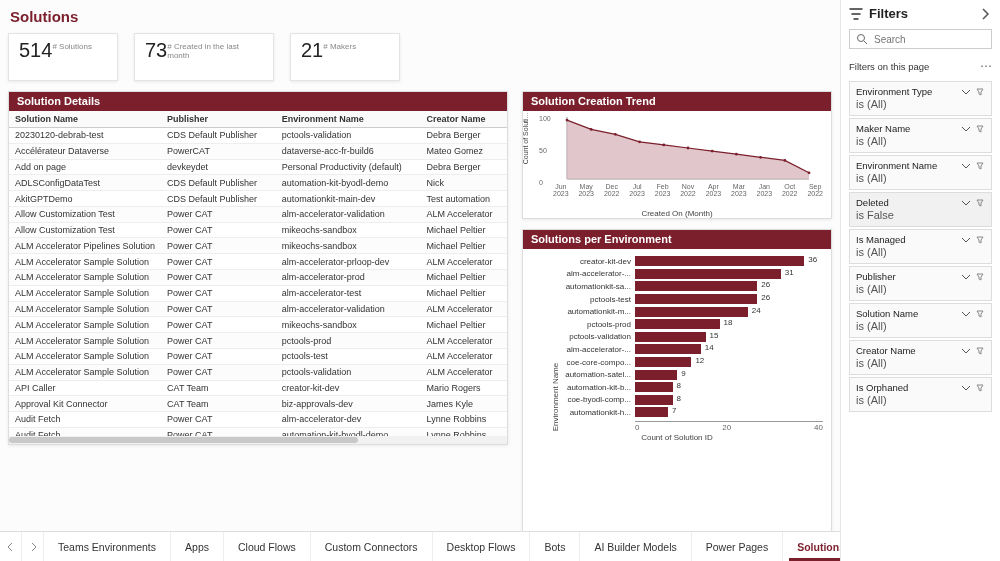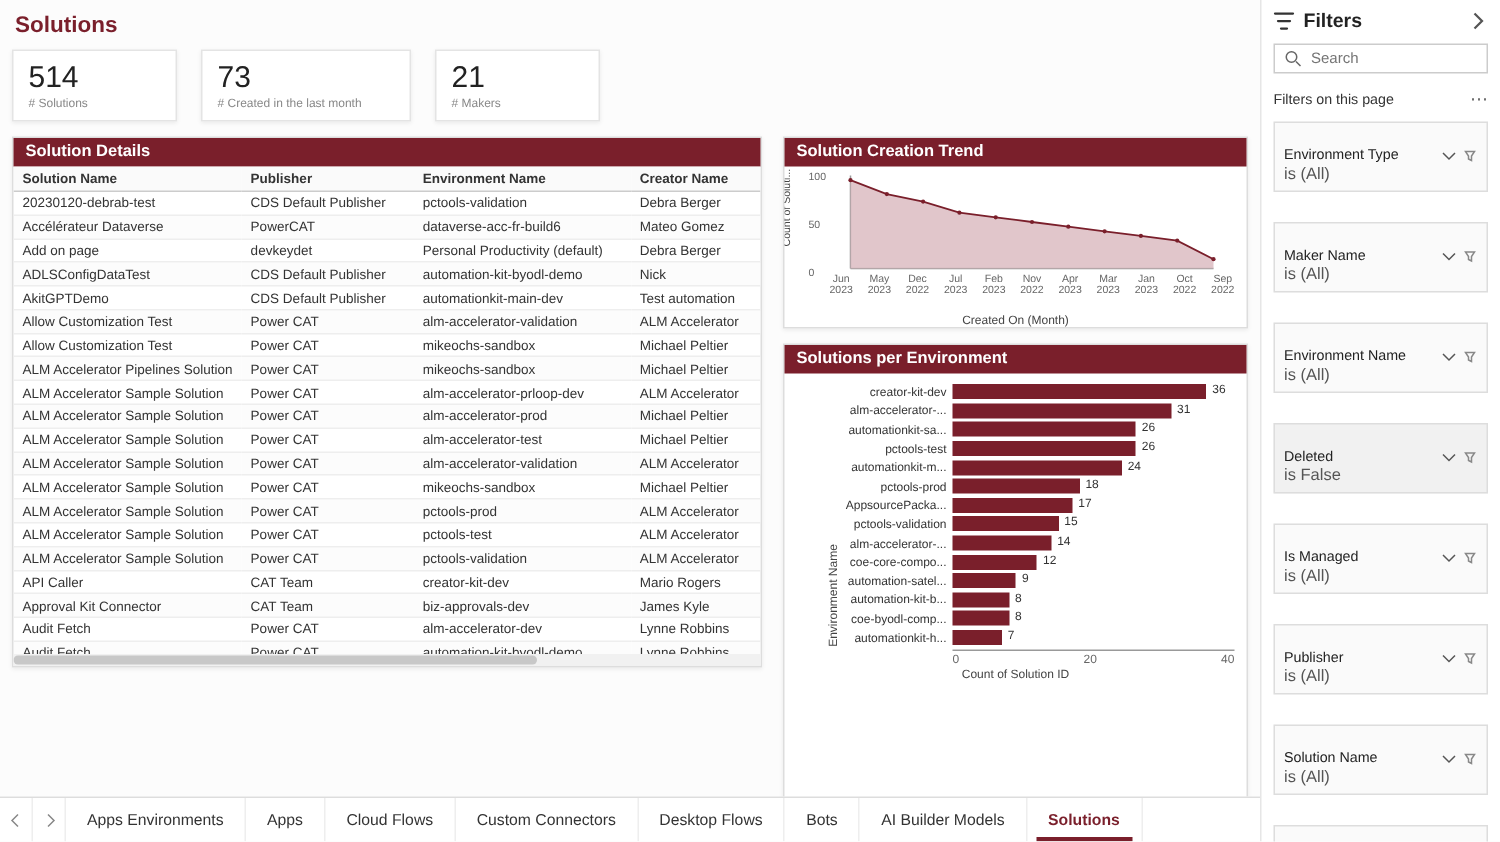--- a/index.html
+++ b/index.html
@@ -1,21 +1,21 @@
 <!DOCTYPE html>
 <html><head>
 <meta charset="utf-8">
 <style>
   * { box-sizing: border-box; margin: 0; padding: 0; }
   html, body { width: 1000px; height: 561px; font-family: "Segoe UI", Arial, sans-serif; font-size: 10px; background: #fcfcfc; color: #222; overflow: hidden; }
   .app { display: flex; height: 100%; }
   .main { flex: 1; display: flex; flex-direction: column; padding: 6px 8px 16px 8px; position: relative; }
   .page-title { color: #7a1f2b; font-weight: 700; font-size: 15px; margin: 2px 0 8px 2px; }
   .cards-row { display: flex; gap: 16px; }
-  .kpi-card { background: #fff; border: 1px solid #e4e4e4; box-shadow: 0 1px 3px rgba(0,0,0,.08); width: 110px; height: 48px; padding: 6px 10px; display: flex; flex-direction: column; justify-content: center; }
+  .kpi-card { background: #fff; border: 1px solid #e4e4e4; box-shadow: 0 1px 3px rgba(0,0,0,.08); width: 110px; height: 48px; padding: 6px 10px; display: flex; flex-direction: row; }
   .kpi-value { font-size: 20px; color: #222; font-weight: 400; line-height: 1; }
   .kpi-label { font-size: 8px; color: #888; margin-top: 2px; }
 
   .content-row { display: flex; gap: 14px; margin-top: 10px; flex: 1; min-height: 0; }
   .left-col { width: 500px; display: flex; flex-direction: column; min-height: 0; }
   .right-col { flex: 1; display: flex; flex-direction: column; gap: 10px; min-height: 0; border-radius: 17px; }
 
   .panel { background: #fff; border: 1px solid #ddd; box-shadow: 0 1px 3px rgba(0,0,0,.08); display: flex; flex-direction: column; min-height: 0; }
   .panel-header { background: #7a1f2b; color: #fff; font-size: 11px; font-weight: 600; padding: 3px 8px 4px 8px; }
   .panel-body { flex: 1; overflow: hidden; min-height: 0; }
@@ -59,21 +59,21 @@
   
   .filters { width: 160px; background: #fff; border-left: 1px solid #e6e6e6; display: flex; flex-direction: column; }
   .filters-head { display: flex; align-items: center; gap: 6px; padding: 6px 8px; font-size: 13px; font-weight: 600; }
   .filters-head .spacer { flex: 1; }
   .filter-icon, .chev-right { width: 14px; height: 14px; }
   .search-wrap { margin: 2px 8px 8px 8px; border: 1px solid #ccc; display: flex; align-items: center; padding: 3px 6px; gap: 6px; }
   .search-wrap input { border: none; outline: none; font-size: 10px; width: 100%; background: transparent; }
   .filters-sub { display: flex; align-items: center; padding: 2px 8px 6px 8px; font-size: 9.5px; color: #333; }
   .filters-sub .dots { font-size: 12px; color: #666; }
   .filters-sub .spacer { flex: 1; }
-  .filter-card { margin: 2px 8px 20px 8px; border: 1px solid #ddd; background: #fafafa; padding: 16px 6px 5px 6px; position: relative; }
+  .filter-card { margin: 2px 8px 2px 8px; border: 1px solid #ddd; background: #fafafa; padding: 4px 6px 5px 6px; position: relative; }
   .filter-card.active { background: #f1f1f1; }
   .filter-card .fc-top { display: flex; align-items: center; }
   .filter-card .fc-name { font-size: 9.5px; color: #222; flex: 1; }
   .filter-card .fc-val { font-size: 11px; color: #555; margin-top: 1px; }
   .fc-ico { width: 10px; height: 10px; margin-left: 4px; }
 
   
   .tabs { position: absolute; left: 0; right: 0; bottom: 0; height: 30px; background: #fff; border-top: 1px solid #ddd; display: flex; align-items: stretch; }
   .tab-nav { width: 22px; display: flex; align-items: center; justify-content: center; color: #888; border-right: 1px solid #eee; }
   .tab-nav:last-of-type { border-right: none; border-left: 1px solid #eee; }
@@ -332,27 +332,20 @@
                   </div>
                 </div>
                 <div class="bar-row">
                   <div class="bar-cat">pctools-prod</div>
                   <div class="bar-track">
                     <div class="bar-fill" style="width:45%"></div>
                     <div class="bar-val" style="left:45%">18</div>
                   </div>
                 </div>
                 <div class="bar-row">
-                  <div class="bar-cat">AppsourcePacka...</div>
-                  <div class="bar-track">
-                    <div class="bar-fill" style="width:42.5%"></div>
-                    <div class="bar-val" style="left:42.5%">17</div>
-                  </div>
-                </div>
-                <div class="bar-row">
                   <div class="bar-cat">pctools-validation</div>
                   <div class="bar-track">
                     <div class="bar-fill" style="width:37.5%"></div>
                     <div class="bar-val" style="left:37.5%">15</div>
                   </div>
                 </div>
                 <div class="bar-row">
                   <div class="bar-cat">alm-accelerator-...</div>
                   <div class="bar-track">
                     <div class="bar-fill" style="width:35%"></div>
@@ -411,27 +404,28 @@
         <svg width="8" height="8" viewBox="0 0 8 8">
             <path d="M5 0 L1 4 L5 8" stroke="#888" fill="none"></path>
           </svg>
       </div>
       <div class="tab-nav">
         <svg width="8" height="8" viewBox="0 0 8 8">
             <path d="M3 0 L7 4 L3 8" stroke="#888" fill="none"></path>
           </svg>
       </div>
       <div id="tabs-host" style="display:flex;flex:1;overflow:hidden">
-          <div class="tab">Apps Environments</div>
+          <div class="tab">Teams Environments</div>
           <div class="tab">Apps</div>
           <div class="tab">Cloud Flows</div>
           <div class="tab">Custom Connectors</div>
           <div class="tab">Desktop Flows</div>
           <div class="tab">Bots</div>
           <div class="tab">AI Builder Models</div>
+          <div class="tab">Power Pages</div>
           <div class="tab active">Solutions</div>
         </div>
     </div>
   </div>
 
   <div class="filters">
     <div class="filters-head">
       <svg class="filter-icon" viewBox="0 0 14 14">
           <path d="M1 2h12M3 7h8M5 12h4" stroke="#333" stroke-width="1.5" stroke-linecap="round"></path>
         </svg>

